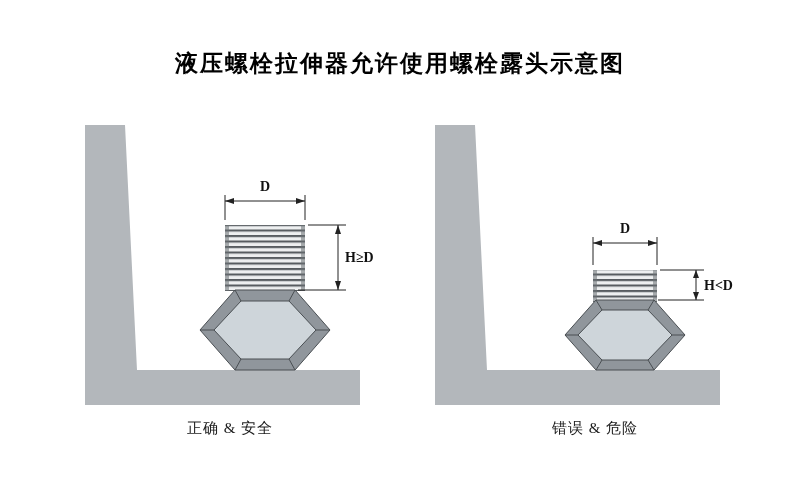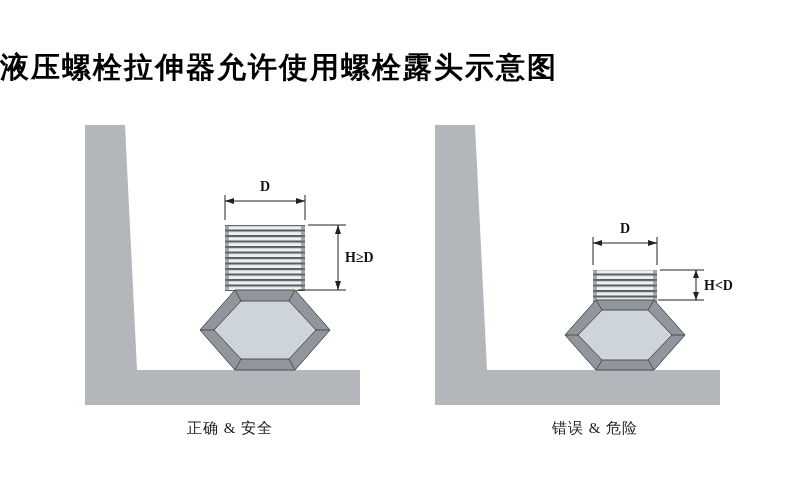--- a/index.html
+++ b/index.html
@@ -2,21 +2,21 @@
 <html><head>
 <meta charset="utf-8">
 <style>
   html,body{margin:0;padding:0;}
   body{
     width:800px;height:500px;background:#ffffff;position:relative;overflow:hidden;
     font-family:"Liberation Sans",sans-serif;
   }
   .title{
     position:absolute;top:48px;left:0;width:800px;margin:0;
-    font-size:29px;font-weight:bold;color:#000;
+    text-align:center;font-size:23px;font-weight:bold;color:#000;
     letter-spacing:2px;
   }
   .fig{position:absolute;top:125px;}
   .fig-left{left:80px;}
   .fig-right{left:430px;}
   .dimtext{font-family:"Liberation Serif",serif;font-weight:bold;font-size:14px;fill:#111;}
   .caption{font-family:"Liberation Serif",serif;font-size:15px;fill:#1a1a1a;letter-spacing:1px;}
   .dimline{stroke:#222;stroke-width:1;fill:none;}
   .facet{stroke:#4a4f53;stroke-width:1;}
 </style>

